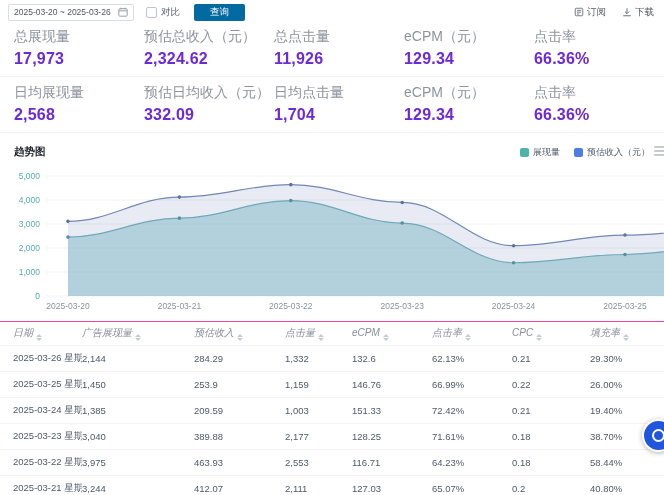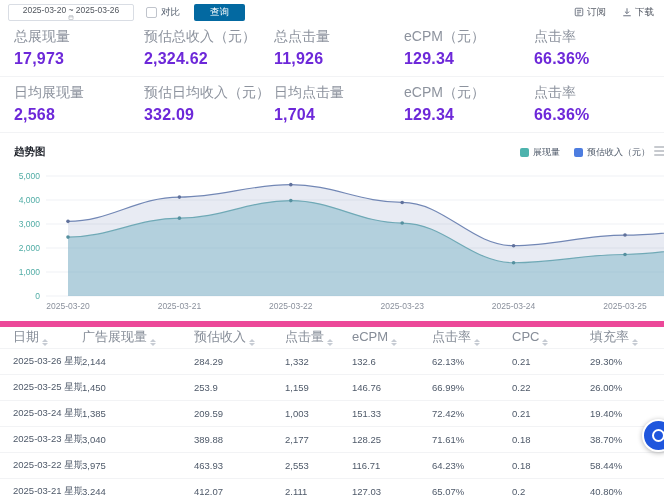--- a/index.html
+++ b/index.html
@@ -2,21 +2,21 @@
 <html><head>
 <meta charset="utf-8">
 <style>
   * { box-sizing: border-box; margin: 0; padding: 0; }
   html,body { width:664px; height:495px; overflow:hidden; background:#fff;
     font-family:"Liberation Sans","DejaVu Sans",sans-serif; position:relative; }
 
   .toolbar { display:flex; align-items:center; padding:3px 10px 0 8px; height:21px; }
   .date-range { display:inline-flex; align-items:center; justify-content:space-between;
     width:126px; height:17px; border:1px solid #d9dde4; border-radius:2px;
-    padding:0 5px; font-size:8.5px; color:#51565e; background:#fff; cursor:pointer;flex-direction:column; }
+    padding:0 5px; font-size:8.5px; color:#51565e; background:#fff; cursor:pointer; }
   .compare { display:flex; align-items:center; gap:4px; font-size:9.5px; color:#4e5969; margin-left:12px; cursor:pointer; }
   .cb { width:11px; height:11px; border:1px solid #c0c4cc; border-radius:2px; background:#fff; }
   .query-btn { border:none; border-radius:2px; color:#fff; font-size:9.5px; height:17px;
     padding:0 16px; margin-left:14px; cursor:pointer; font-family:inherit; }
   .spacer { flex:1; }
   .tb-link { display:flex; align-items:center; gap:3px; font-size:9.5px; color:#555b66; margin-left:16px; cursor:pointer; }
   .tb-link svg { display:block; }
 
   .stats-row { display:flex; padding:7px 0 8px 14px; border-bottom:1px solid #f2f3f5; }
   .stat { width:130px; }
@@ -30,21 +30,21 @@
   .legend-item { display:flex; align-items:center; cursor:pointer; }
   .legend-sq { width:9px; height:9px; border-radius:2px; margin-right:4px; }
   .toolbox { position:absolute; right:-4px; top:13px; width:14px; height:11px; opacity:.55; }
   .toolbox i { display:block; height:2px; background:#9aa0a8; margin-bottom:2px; border-radius:1px; }
 
   #chart { display:block; margin-top:2px; }
 
   table { width:664px; border-collapse:collapse; table-layout:fixed; margin-top:8px; }
   th, td { text-align:left; height:26px; border-bottom:1px solid #f2f3f5;
     font-size:9.5px; color:#4e5969; font-weight:normal; white-space:nowrap; overflow:hidden; }
-  th { font-size:13px; color:#868d98; height:24px; border-top:6px solid #ec4899; cursor:pointer; }
+  th { font-size:10px; color:#868d98; height:24px; border-top:1px solid #ec4899; cursor:pointer;font-style:italic; }
   th:first-child, td:first-child { padding-left:13px; }
   .sorters { display:inline-flex; flex-direction:column; gap:1px; margin-left:3px; vertical-align:-1px; }
   .sorters i { width:0; height:0; border-left:3px solid transparent; border-right:3px solid transparent; display:block; }
   .s-up { border-bottom:3.5px solid #c6cbd3; }
   .s-down { border-top:3.5px solid #c6cbd3; }
 
   .float-btn { position:absolute; right:-11px; top:419px; width:33px; height:33px;
     border-radius:50%; background:#1f56dd; border:2px solid #fff;
     box-shadow:0 1px 5px rgba(0,0,0,.3); display:flex; align-items:center; justify-content:center; cursor:pointer; }
   .float-btn .ring { width:13px; height:13px; border:2.5px solid #fff; border-radius:50%; }

